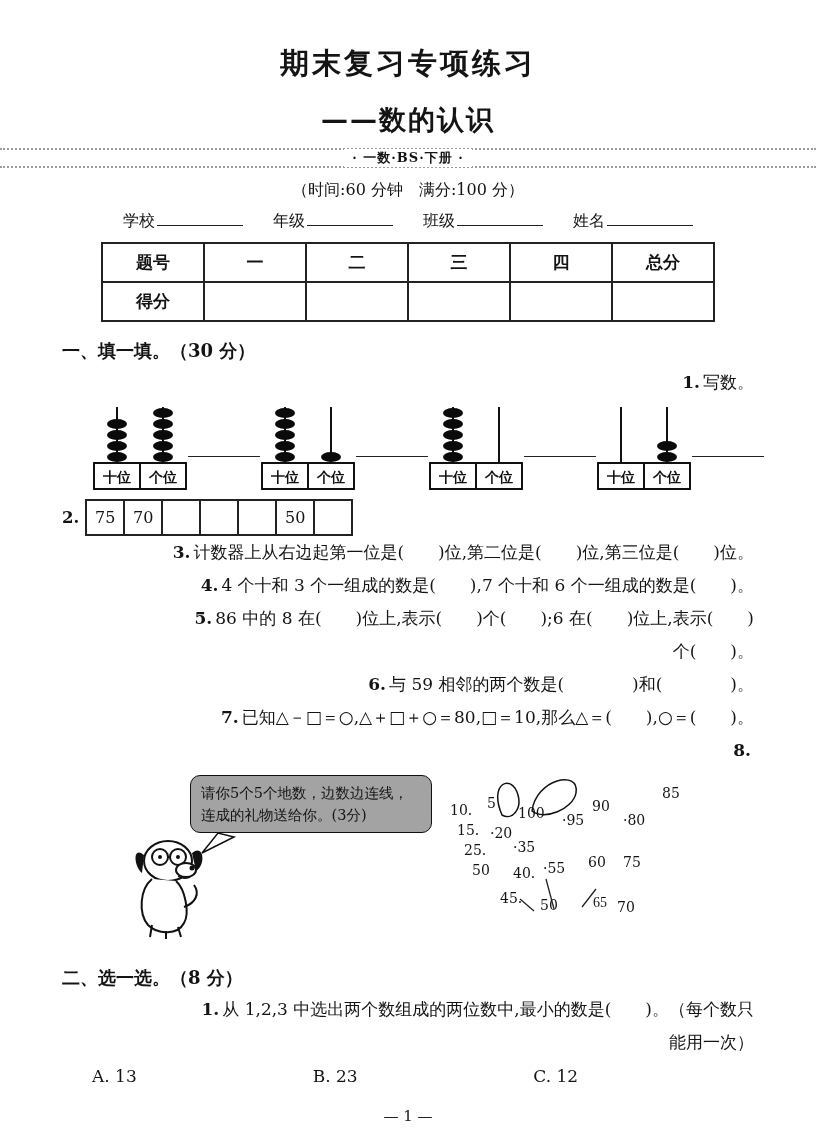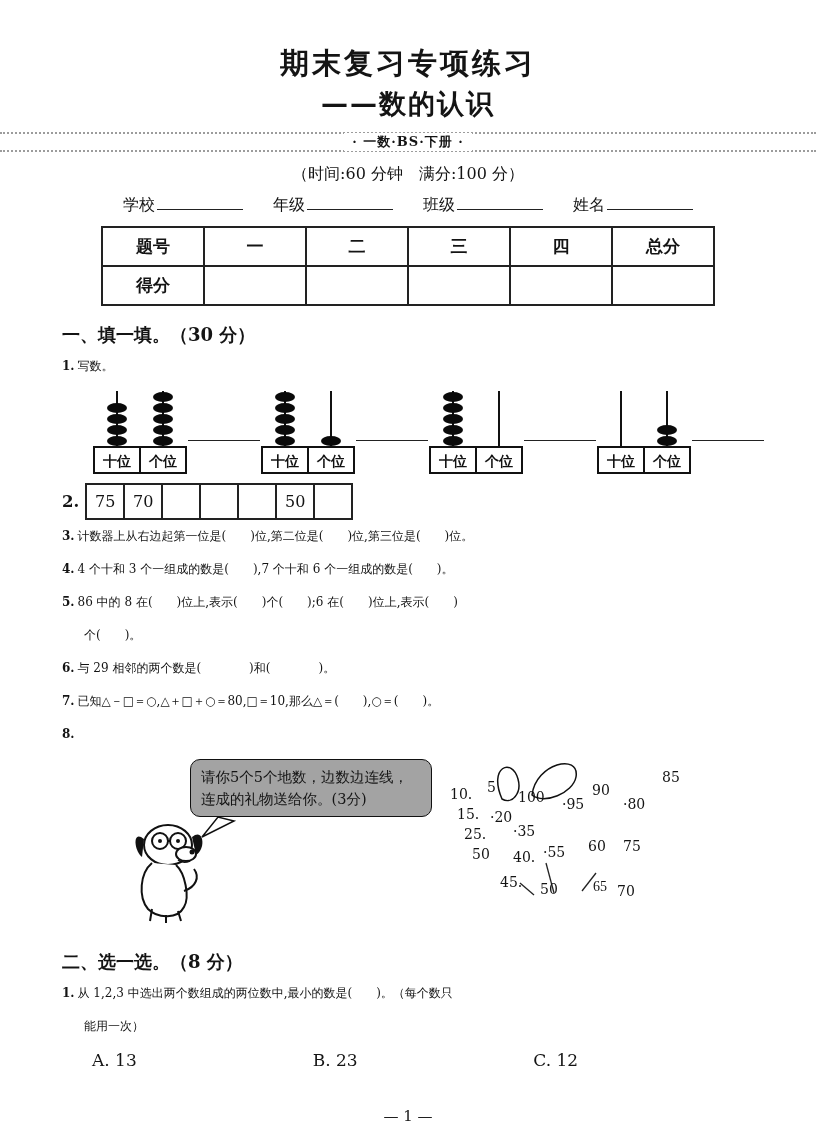--- a/index.html
+++ b/index.html
@@ -2,36 +2,36 @@
 <html><head>
 <meta charset="utf-8">
 <style>
   * { margin:0; padding:0; box-sizing:border-box; }
   html,body { background:#ffffff; }
   body { width:816px; font-family:"DejaVu Serif","Liberation Serif",serif; color:#141414; }
   .page { position:relative; width:816px; height:1145px; background:#fff; overflow:hidden; }
   .content { padding:0 62px; }
 
   .title { text-align:center; font-size:29px; font-weight:bold; letter-spacing:3px; margin-top:44px; }
-  .subtitle { text-align:center; font-size:27px; font-weight:bold; letter-spacing:2px; margin-top:2px; }
+  .subtitle { text-align:center; font-size:27px; font-weight:bold; letter-spacing:2px; margin-top:18px; }
 
   .edition-band { margin-top:10px; border-top:2px dotted #9c9c9c; border-bottom:2px dotted #9c9c9c;
                   height:20px; display:flex; align-items:center; justify-content:center; }
   .edition-text { font-size:13px; font-weight:bold; letter-spacing:1px; background:#fff; padding:0 8px; }
 
   .meta { text-align:center; font-size:16px; margin-top:12px; }
   .fields { display:flex; justify-content:center; gap:30px; margin-top:10px; font-size:16px; }
   .field .line { display:inline-block; width:86px; border-bottom:1px solid #222; height:15px; margin-left:2px; }
 
   table.score { border-collapse:collapse; margin:10px auto 4px; }
   table.score td { border:2px solid #222; width:102px; height:39px; text-align:center;
                    font-size:17px; font-weight:bold; }
 
   .sec-heading { font-size:18px; font-weight:bold; margin-top:14px; line-height:30px; }
-  .q { font-size:12px; line-height:33px; white-space:nowrap; }
+  .q { font-size:17px; line-height:33px; white-space:nowrap;text-align:right; }
   .q b { margin-right:3px; }
   .q.cont { padding-left:22px; }
 
   .abacus-row { display:flex; justify-content:space-between; width:565px; margin:6px 0 0 30px; }
   .abacus-block { display:flex; flex-direction:row; align-items:center; }
   .ans-line { width:72px; border-bottom:1.5px solid #222; height:1px; margin-top:16px; }
 
   .q2row { display:flex; align-items:center; margin-top:8px; }
   .q2row b { font-size:16.5px; margin-right:6px; }
   table.seq { border-collapse:collapse; }
@@ -183,21 +183,21 @@
             </tr>
           </tbody>
         </table>
     </div>
 
     <div>
         <div class="q"><b>3.</b><span>计数器上从右边起第一位是(　　)位,第二位是(　　)位,第三位是(　　)位。</span></div>
         <div class="q"><b>4.</b><span>4 个十和 3 个一组成的数是(　　),7 个十和 6 个一组成的数是(　　)。</span></div>
         <div class="q"><b>5.</b><span>86 中的 8 在(　　)位上,表示(　　)个(　　);6 在(　　)位上,表示(　　)</span></div>
         <div class="q cont">个(　　)。</div>
-        <div class="q"><b>6.</b><span>与 29 相邻的两个数是(　　　　)和(　　　　)。</span></div>
+        <div class="q"><b>6.</b><span>与 59 相邻的两个数是(　　　　)和(　　　　)。</span></div>
         <div class="q"><b>7.</b><span>已知△－□＝○,△＋□＋○＝80,□＝10,那么△＝(　　),○＝(　　)。</span></div>
       </div>
 
     <div class="q"><b>8.</b></div>
 
     <div class="puzzle">
       <svg class="dog" width="100" height="115" viewBox="0 0 100 115">
         <path d="M22 28 C10 18, 12 40, 20 46 Z" fill="#111"></path>
         <path d="M70 26 C82 16, 84 38, 74 44 Z" fill="#111"></path>
         <ellipse cx="46" cy="34" rx="24" ry="20" fill="#fff" stroke="#111" stroke-width="2"></ellipse>

